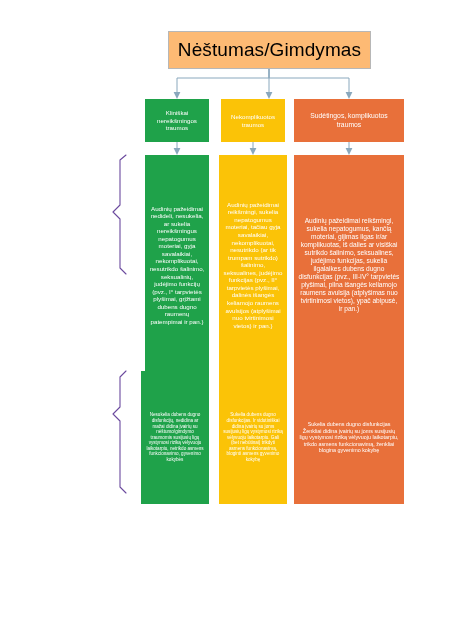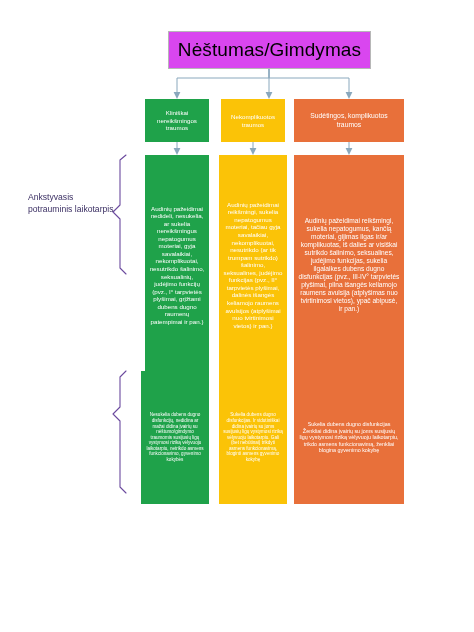--- a/index.html
+++ b/index.html
@@ -10,21 +10,21 @@
     overflow:hidden;
     position:relative;
   }
   #canvas{position:absolute;left:0;top:0;width:474px;height:632px;}
 
   
   .title-box{
     position:absolute;
     left:168px;top:31px;width:203px;height:38px;
     border:1px solid #b7b7b7;
-    background:#d946ef;
+    background:#fdba74;
     display:flex;align-items:center;justify-content:center;
     box-sizing:border-box;
   }
   .title-box span{
     font-size:19px;color:#000000;letter-spacing:.1px;white-space:nowrap;
   }
 
   
   .box{
     position:absolute;
@@ -117,21 +117,20 @@
       <path d="M126 155 L120 160 L120 205 L113 212 L120 219 L120 268 L126 274"></path>
 
       <path d="M126 371 L120 377 L120 407 L113 414 L120 421 L120 487 L126 493"></path>
     </g>
   </svg>
 
   <div class="title-box">
     <span>Nėštumas/Gimdymas</span>
   </div>
 
-  <div class="side-label side-early">Ankstyvasis potrauminis laikotarpis</div>
 
   <div class="box hdr-green">
     <span class="txt">Kliniškai nereikšmingos traumos</span>
   </div>
   <div class="box hdr-yellow">
     <span class="txt">Nekomplikuotos traumos</span>
   </div>
   <div class="box hdr-orange">
     <span class="txt">Sudėtingos, komplikuotos traumos</span>
   </div>

